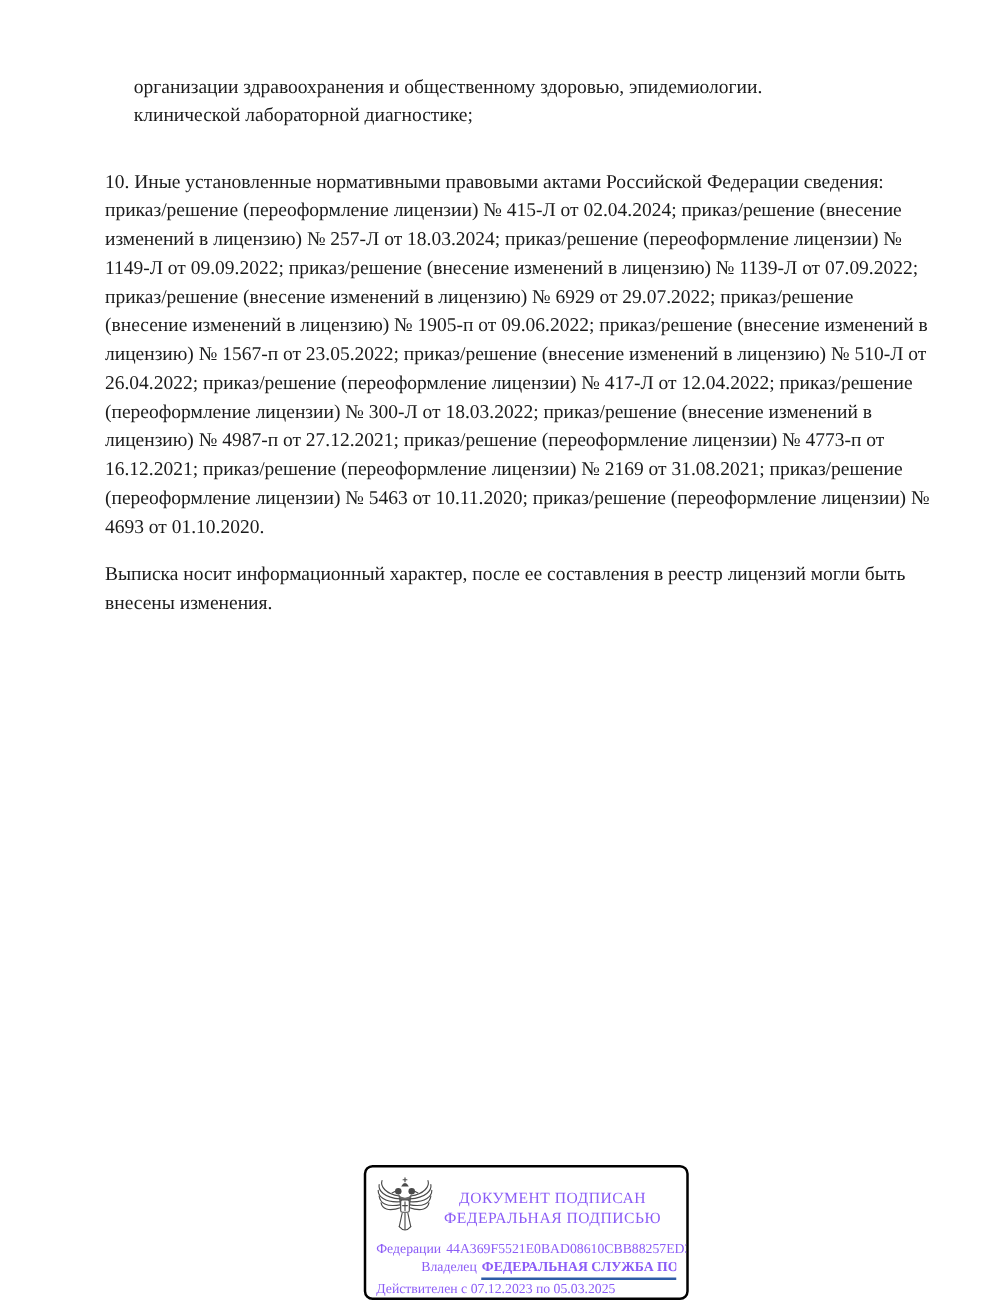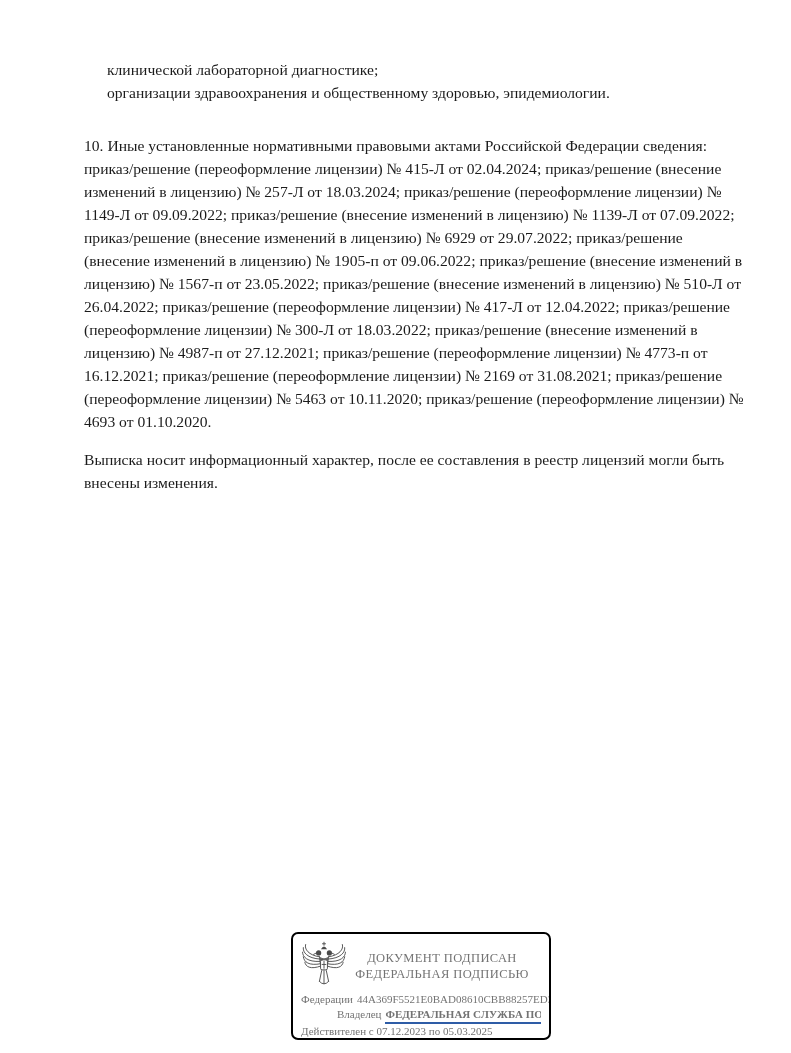--- a/index.html
+++ b/index.html
@@ -39,21 +39,21 @@
     top: 932px;
     width: 260px;
     height: 108px;
     box-sizing: border-box;
     border: 2px solid #000000;
     border-radius: 7px;
     background: #ffffff;
     padding: 5px 8px 4px 8px;
     overflow: hidden;
     font-family: "Liberation Serif", "DejaVu Serif", serif;
-    color: #737373;
+    color: #8b5cf6;
   }
   .stamp-head {
     display: flex;
     align-items: center;
     height: 53px;
   }
   .emblem {
     width: 46px;
     height: 52px;
     flex: none;
@@ -89,22 +89,22 @@
     border-bottom: 2px solid var(--owner-underline, #2e5ca6);
     padding-bottom: 1px;
     margin-right: -9px; 
   }
 </style>
 </head>
 <body>
 
 <div class="page-content">
   <div class="intro-list">
+    <div class="para">организации здравоохранения и общественному здоровью, эпидемиологии.</div>
     <div class="para">клинической лабораторной диагностике;</div>
-    <div class="para">организации здравоохранения и общественному здоровью, эпидемиологии.</div>
   </div>
   <div class="gap"></div>
   <div class="gap"></div>
   <p class="para">10. Иные установленные нормативными правовыми актами Российской Федерации сведения: приказ/решение (переоформление лицензии) № 415-Л от 02.04.2024; приказ/решение (внесение изменений в лицензию) № 257-Л от 18.03.2024; приказ/решение (переоформление лицензии) № 1149-Л от 09.09.2022; приказ/решение (внесение изменений в лицензию) № 1139-Л от 07.09.2022; приказ/решение (внесение изменений в лицензию) № 6929 от 29.07.2022; приказ/решение (внесение изменений в лицензию) № 1905-п от 09.06.2022; приказ/решение (внесение изменений в лицензию) № 1567-п от 23.05.2022; приказ/решение (внесение изменений в лицензию) № 510-Л от 26.04.2022; приказ/решение (переоформление лицензии) № 417-Л от 12.04.2022; приказ/решение (переоформление лицензии) № 300-Л от 18.03.2022; приказ/решение (внесение изменений в лицензию) № 4987-п от 27.12.2021; приказ/решение (переоформление лицензии) № 4773-п от 16.12.2021; приказ/решение (переоформление лицензии) № 2169 от 31.08.2021; приказ/решение (переоформление лицензии) № 5463 от 10.11.2020; приказ/решение (переоформление лицензии) № 4693 от 01.10.2020.</p>
   <div class="gap"></div>
   <p class="para">Выписка носит информационный характер, после ее составления в реестр лицензий могли быть внесены изменения.</p>
 </div>
 
 <div class="stamp" style="border-color: rgb(0, 0, 0); --owner-underline: #2e5ca6;">
   <div class="stamp-head">

